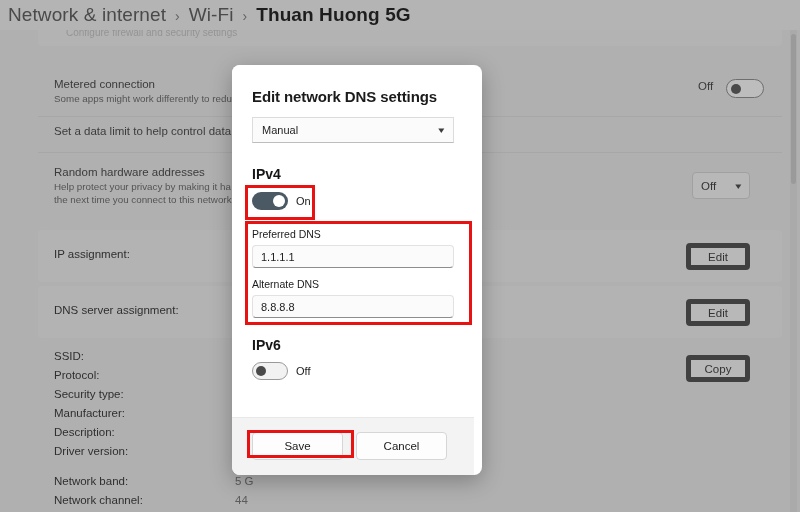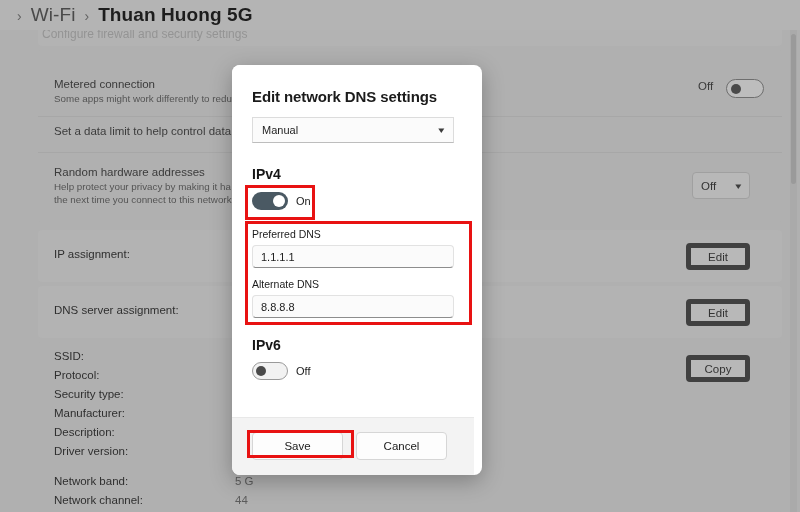--- a/index.html
+++ b/index.html
@@ -311,31 +311,32 @@
     background: transparent;
     pointer-events: none;
   }
 </style>
 </head>
 <body>
 
 <div id="screen">
 
   <div id="header">
+    <span class="crumb">Network &amp; internet</span>
     <span class="crumb-sep">›</span>
     <span class="crumb">Wi-Fi</span>
     <span class="crumb-sep">›</span>
     <span class="crumb current">Thuan Huong 5G</span>
   </div>
 
   <div id="page">
     <div id="page-inner">
 
       <div class="card" style="top:-12px;height:28px;">
-        <div class="row-title" style="left:4px;top:9px;font-size:12px;color:#949494;">Configure firewall and security settings</div>
+        <div class="row-title" style="left:28px;top:9px;font-size:10px;color:#949494;">Configure firewall and security settings</div>
       </div>
 
       <div class="card alt" style="top:20px;height:172px;"></div>
 
       <div class="row-title" style="left:16px;top:48px;">Metered connection</div>
       <div class="row-sub" style="left:16px;top:63px;">Some apps might work differently to reduc</div>
       <div class="toggle-label-dim" style="left:660px;top:50px;">Off</div>
       <div class="toggle-dim" style="left:688px;top:49px;">
         <div class="knob"></div>
       </div>

